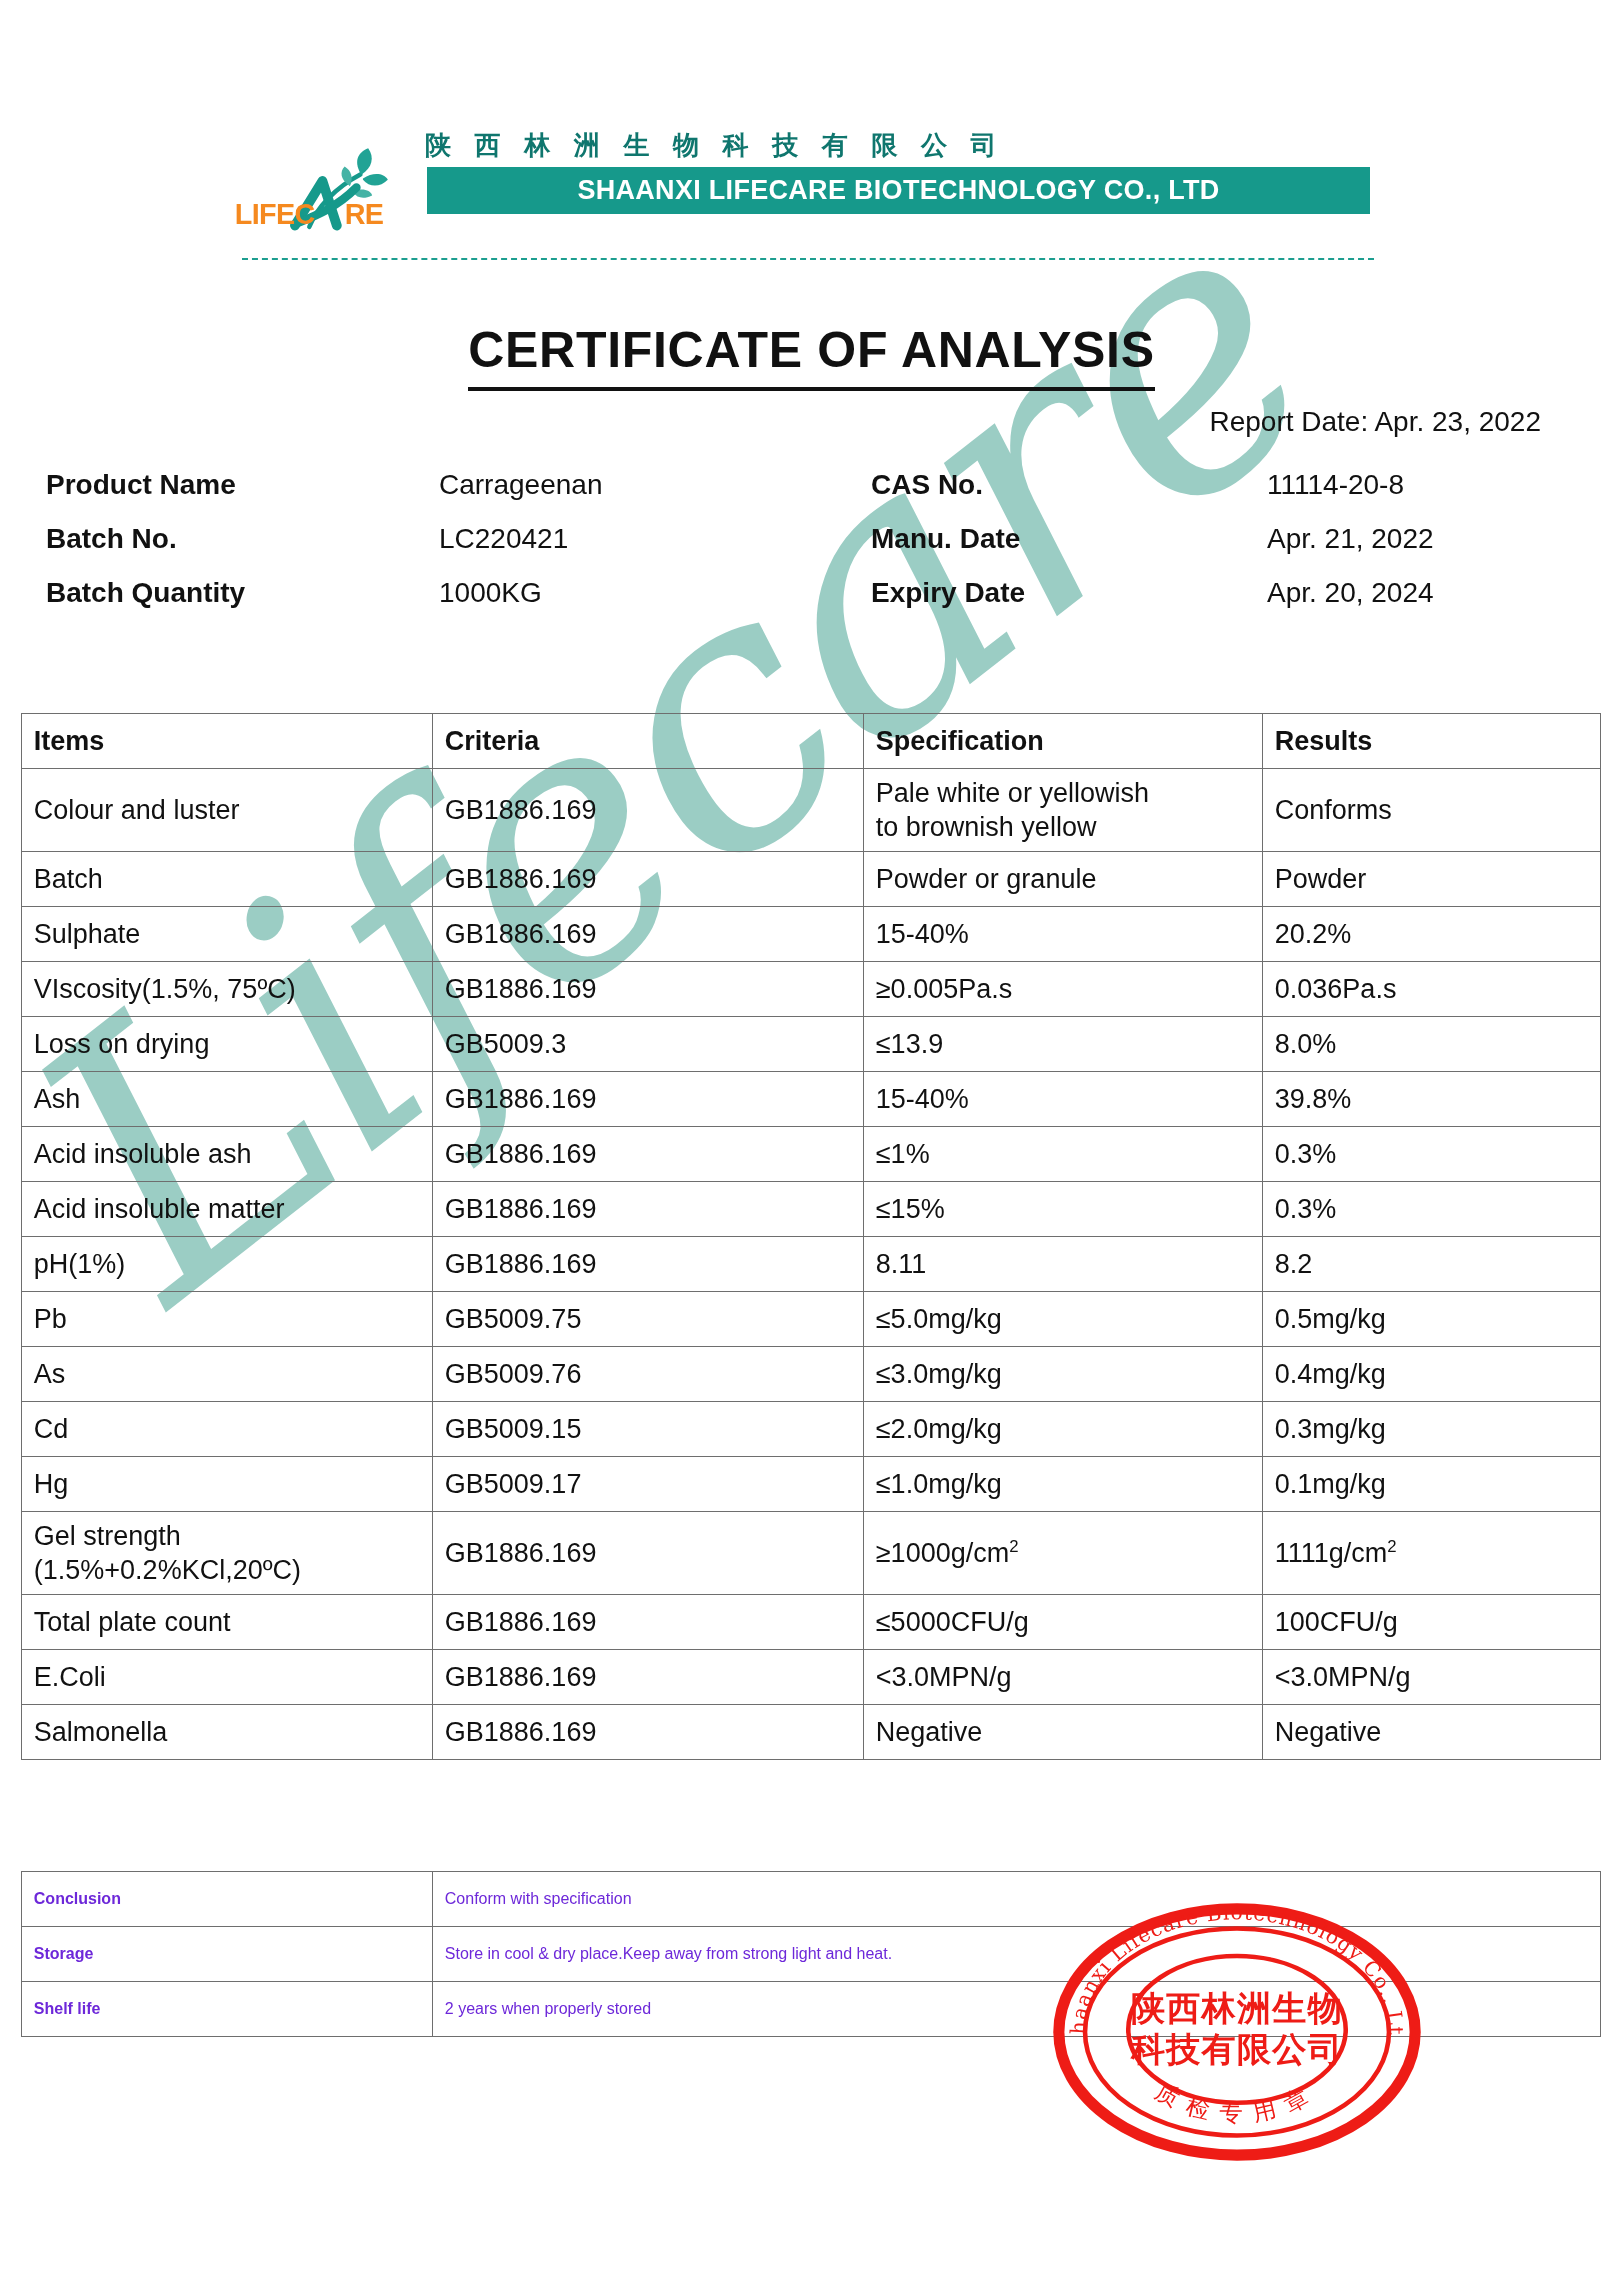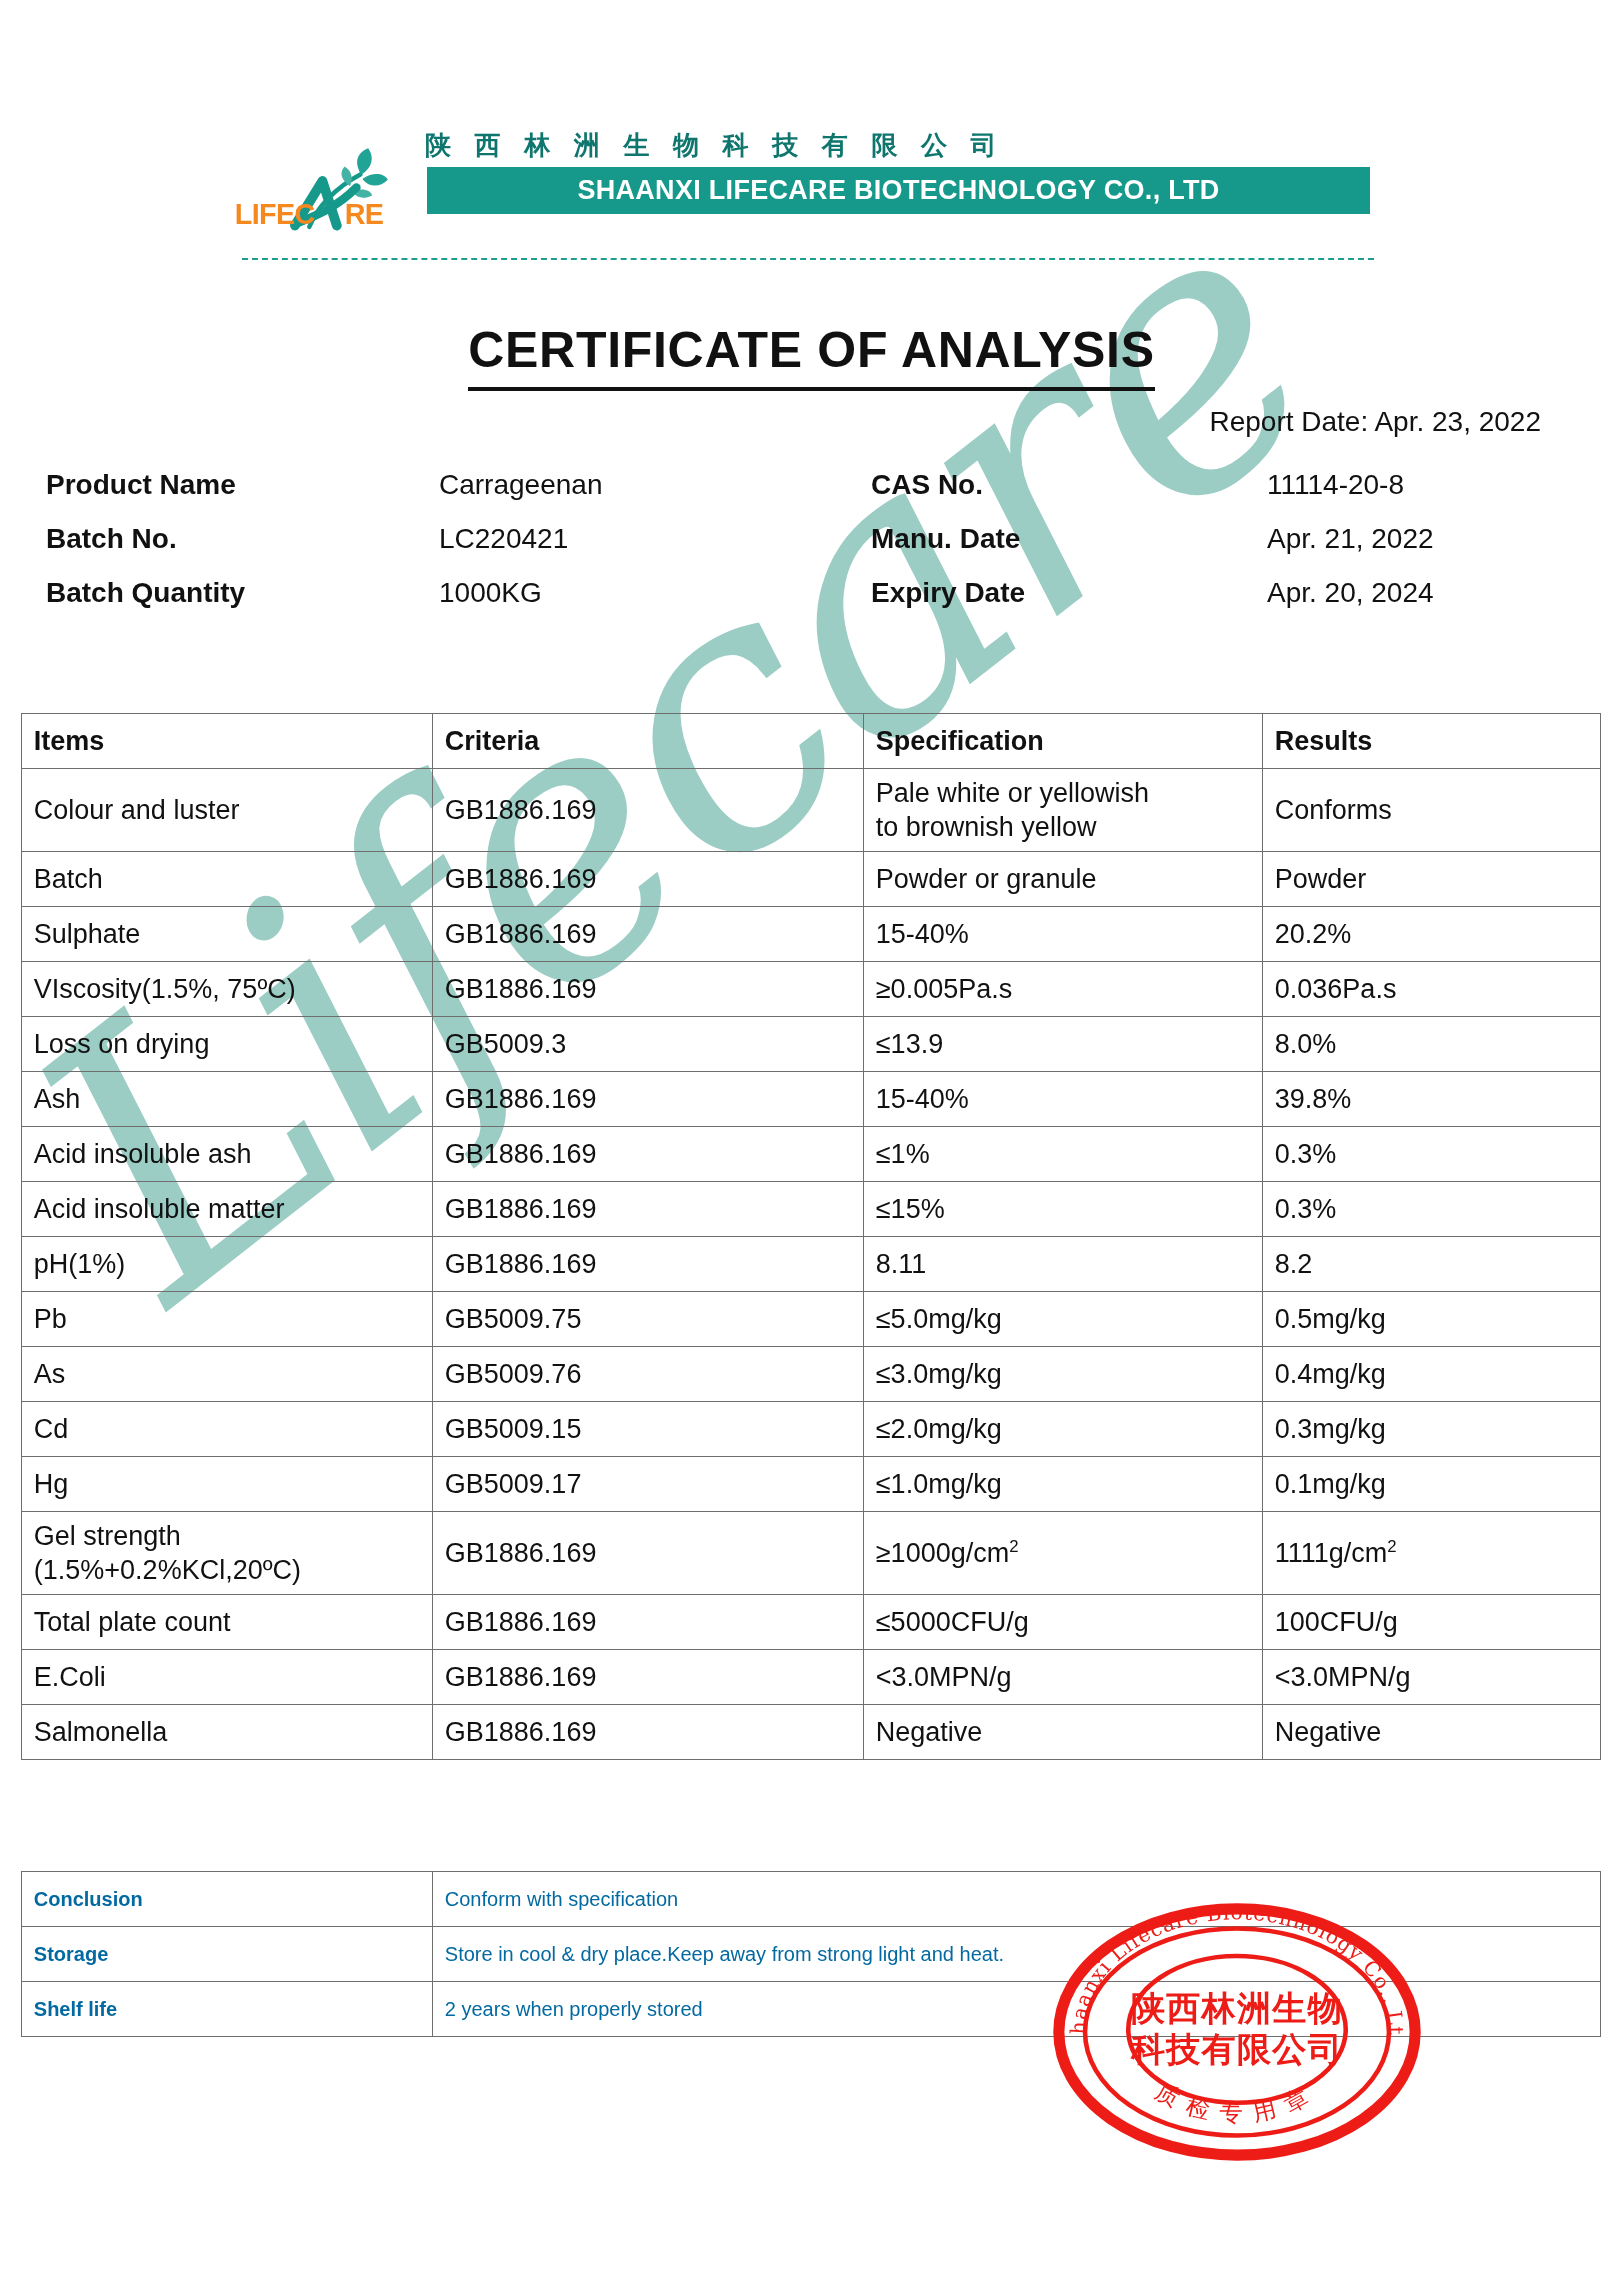--- a/index.html
+++ b/index.html
@@ -164,22 +164,22 @@
     width:1579px;
     border-collapse:collapse;
     table-layout:fixed;
     z-index:10;
   }
   .table-foot col.f1 { width:411px; }
   .table-foot col.f2 { width:1168px; }
   .table-foot td {
     border:1.3px solid #6e6e6e;
     padding:6.5px 11.8px;
-    font-size:20px;
-    color:#0369a1;
+    font-size:16px;
+    color:#6d28d9;
     height:55px;
     vertical-align:middle;
     background:transparent;
   }
   .table-foot td.k { font-weight:700; }
   .table-foot td.v { font-weight:400;margin-left:36px; }
 
   
   .stamp {
     position:absolute;

